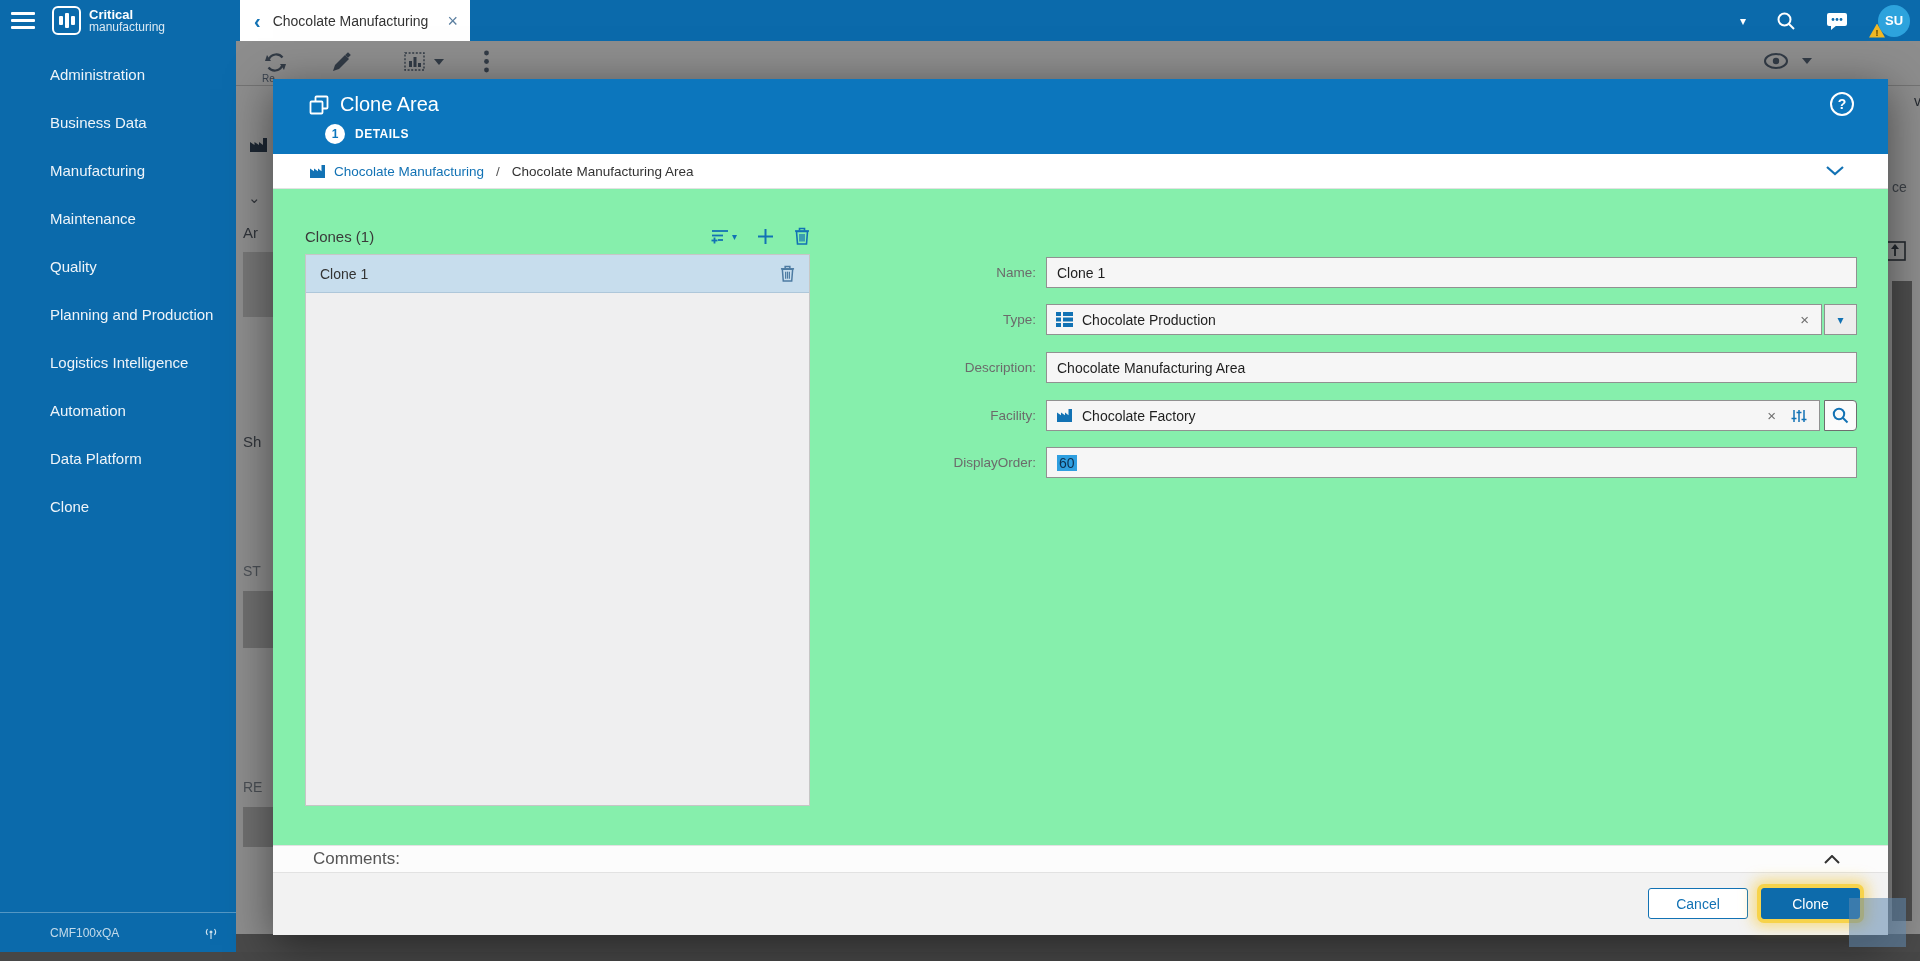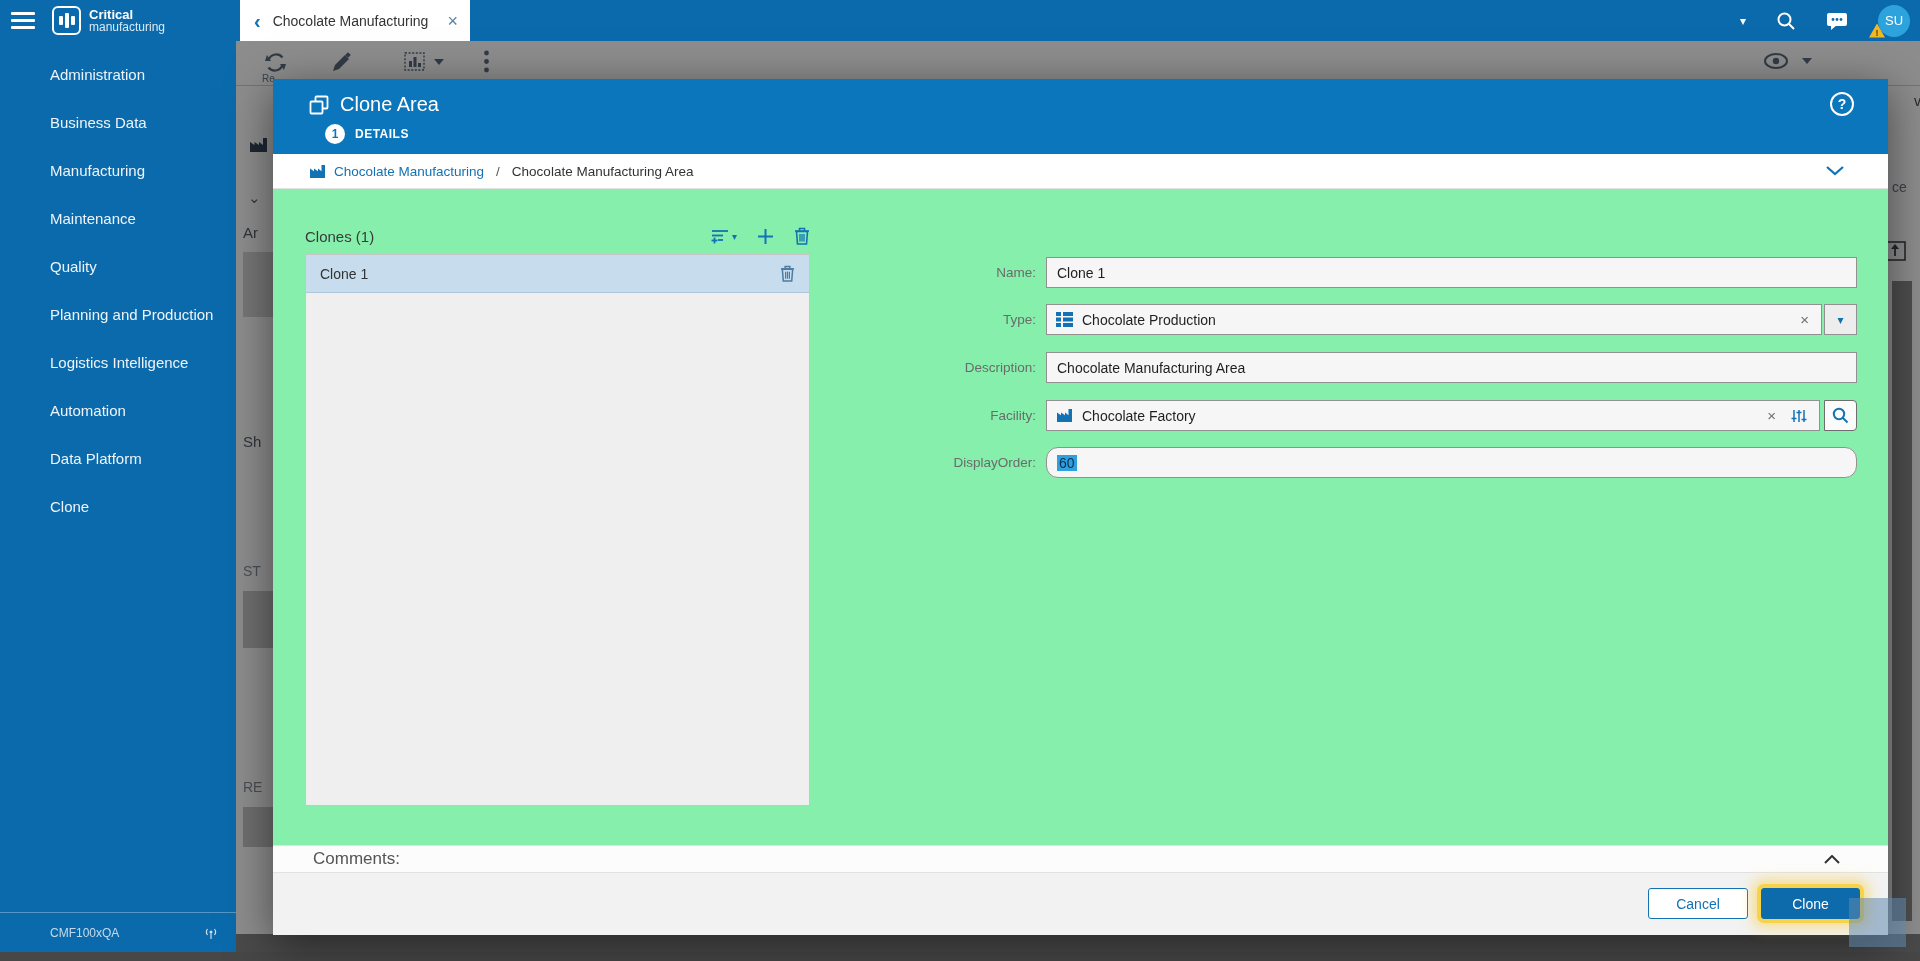--- a/index.html
+++ b/index.html
@@ -25,21 +25,21 @@
   .logo-text .l2 { font-size:12px; color:rgba(255,255,255,.85); }
 
   .tab { position:absolute; left:240px; top:0; width:230px; height:41px; background:#fff; display:flex; align-items:center; padding:0 12px 0 14px; }
   .tab-back { color:#1272b4; font-size:20px; line-height:1; margin-right:12px; cursor:pointer; font-weight:bold; }
   .tab-title { flex:1; font-size:14px; color:#333; white-space:nowrap; overflow:hidden; }
   .tab-close { color:#5b7fa0; font-size:18px; line-height:1; cursor:pointer; margin-left:8px; }
 
   .topbar-right { position:absolute; right:10px; top:0; height:41px; display:flex; align-items:center; gap:30px; }
   .tb-caret { color:#fff; font-size:12px; cursor:pointer; }
   .avatar-wrap { position:relative; width:32px; height:32px; }
-  .avatar { width:32px; height:32px; border-radius:50%; background:#2da3dd; color:#fff; font-size:13px; font-weight:normal; display:flex; align-items:center; justify-content:center; cursor:pointer; }
+  .avatar { width:32px; height:32px; border-radius:50%; background:#2da3dd; color:#fff; font-size:13px; font-weight:bold; display:flex; align-items:center; justify-content:center; cursor:pointer; }
   .warn-badge { position:absolute; left:-9px; bottom:-1px; width:16px; height:14px; background:#f2b924; clip-path:polygon(50% 0,100% 100%,0 100%); display:flex; align-items:flex-end; justify-content:center; font-size:9px; font-weight:bold; color:#5a4300; }
 
   
   .sidebar { position:absolute; left:0; top:41px; width:236px; height:911px; background:#0b6aab; z-index:20; }
   .side-items { padding-top:9px; }
   .side-item { height:48px; display:flex; align-items:center; padding-left:50px; color:#eef4f9; font-size:15px; cursor:pointer; }
   .side-footer { position:absolute; left:0; bottom:0; width:100%; height:40px; border-top:1px solid rgba(255,255,255,.3); display:flex; align-items:center; padding:0 18px 0 50px; color:rgba(255,255,255,.75); font-size:12px;gap:48px; }
   .side-footer .env { flex:1; }
 
   
@@ -85,21 +85,21 @@
   .frow { position:absolute; left:505px; width:1079px; height:31px; display:flex; align-items:center; }
   .frow label { width:268px; padding-right:10px; text-align:right; font-size:13.5px; color:#6b6b6b; flex:0 0 auto; }
   .inp, .combo { height:31px; background:#f6f6f6; border:1px solid #919191; font-size:14px; color:#1f1f1f; }
   input.inp { width:811px; padding:0 10px; font-family:inherit; outline:none; }
   .combo { display:flex; align-items:center; padding:0 12px 0 9px; gap:9px; }
   .combo .val { flex:1; white-space:nowrap; overflow:hidden; }
   .clear-x { color:#6f6f6f; font-size:15px; cursor:pointer; line-height:1; }
   .combo-btn { height:31px; width:33px; border:1px solid #919191; background:#ededed; display:flex; align-items:center; justify-content:center; cursor:pointer; }
   .combo-btn.search { background:#fbfbfb; border-color:#6e6e6e; border-radius:0 4px 4px 0; }
   .combo-btn .caret { color:#1272b4; font-size:12px; }
-  .num-field { width:811px; display:flex; align-items:center; padding:0 10px;border-radius:12px; }
+  .num-field { width:811px; display:flex; align-items:center; padding:0 10px; }
   .sel-text { background:#2f9fe0; color:#0d3050; padding:0 2px; font-size:14px; }
 
   
   .m-comments { flex:0 0 28px; background:#fcfcfc; border-top:1px solid #e2e2e2; border-bottom:1px solid #e2e2e2; display:flex; align-items:center; padding:0 48px 0 40px; }
   .m-comments .lbl { font-size:17px; color:#555; }
   .m-comments .chev { margin-left:auto; cursor:pointer; }
   .m-footer { flex:0 0 62px; background:#f2f2f2; position:relative; }
   .btn { position:absolute; top:15px; height:31px; font-size:14px; border-radius:3px; cursor:pointer; font-family:inherit; }
   .btn-cancel { right:140px; width:100px; background:#fff; border:1px solid #1272b4; color:#1272b4; }
   .btn-clone { right:28px; width:99px; background:#0d6bab; border:1px solid #0d6bab; color:#fff;

